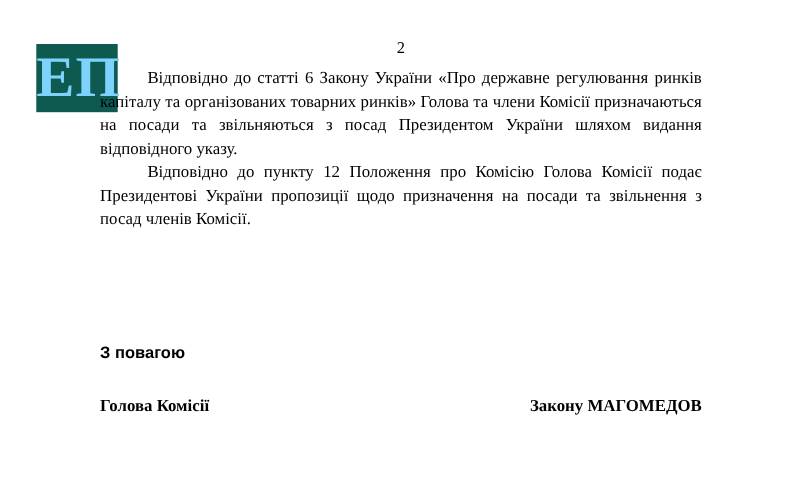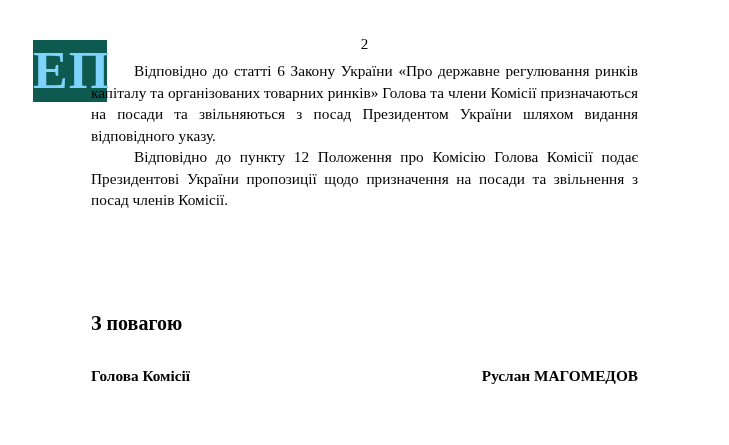--- a/index.html
+++ b/index.html
@@ -68,22 +68,22 @@
 
   .signature-block {
     position: absolute;
     left: 91px;
     top: 312px;
     width: 547px;
   }
 
   .sig-regards {
     font-weight: bold;
-    font-size: 20px;
-    font-family: Liberation Serif, serif;
+    font-size: 15px;
+    font-family: Liberation Sans, sans-serif;
     margin: 0;
   }
 
   .sig-row {
     margin-top: 32px;
     display: flex;
     justify-content: space-between;
     align-items: baseline;
   }
 
@@ -106,17 +106,17 @@
 
   <div class="body-text">
     <p>Відповідно до статті 6 Закону України «Про державне регулювання ринків капіталу та організованих товарних ринків» Голова та члени Комісії призначаються на посади та звільняються з посад Президентом України шляхом видання відповідного указу.</p>
     <p>Відповідно до пункту 12 Положення про Комісію Голова Комісії подає Президентові України пропозиції щодо призначення на посади та звільнення з посад членів Комісії.</p>
   </div>
 
   <div class="signature-block">
     <p class="sig-regards">З повагою</p>
     <div class="sig-row">
       <span class="sig-title">Голова Комісії</span>
-      <span class="sig-name">Руслан МАГОМЕДОВ</span>
+      <span class="sig-name">Закону МАГОМЕДОВ</span>
     </div>
   </div>
 
 </div>
 
 </body></html>

